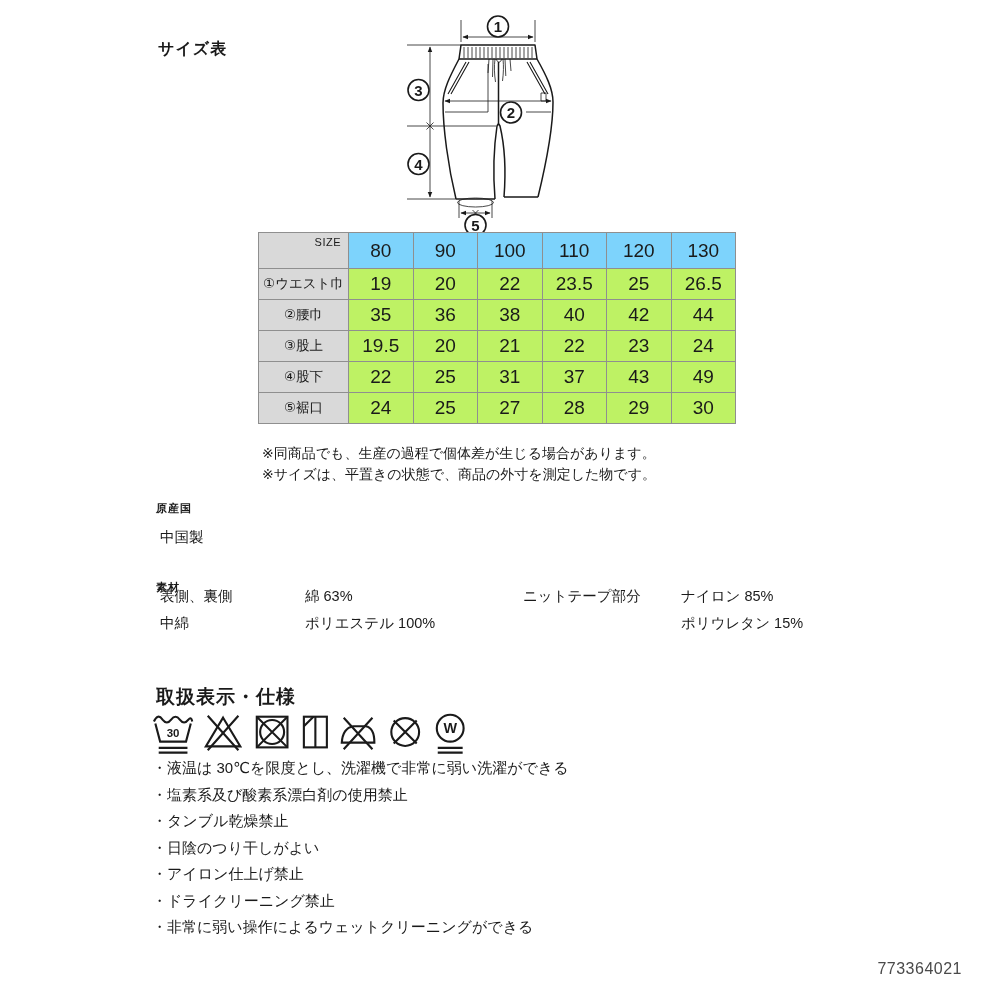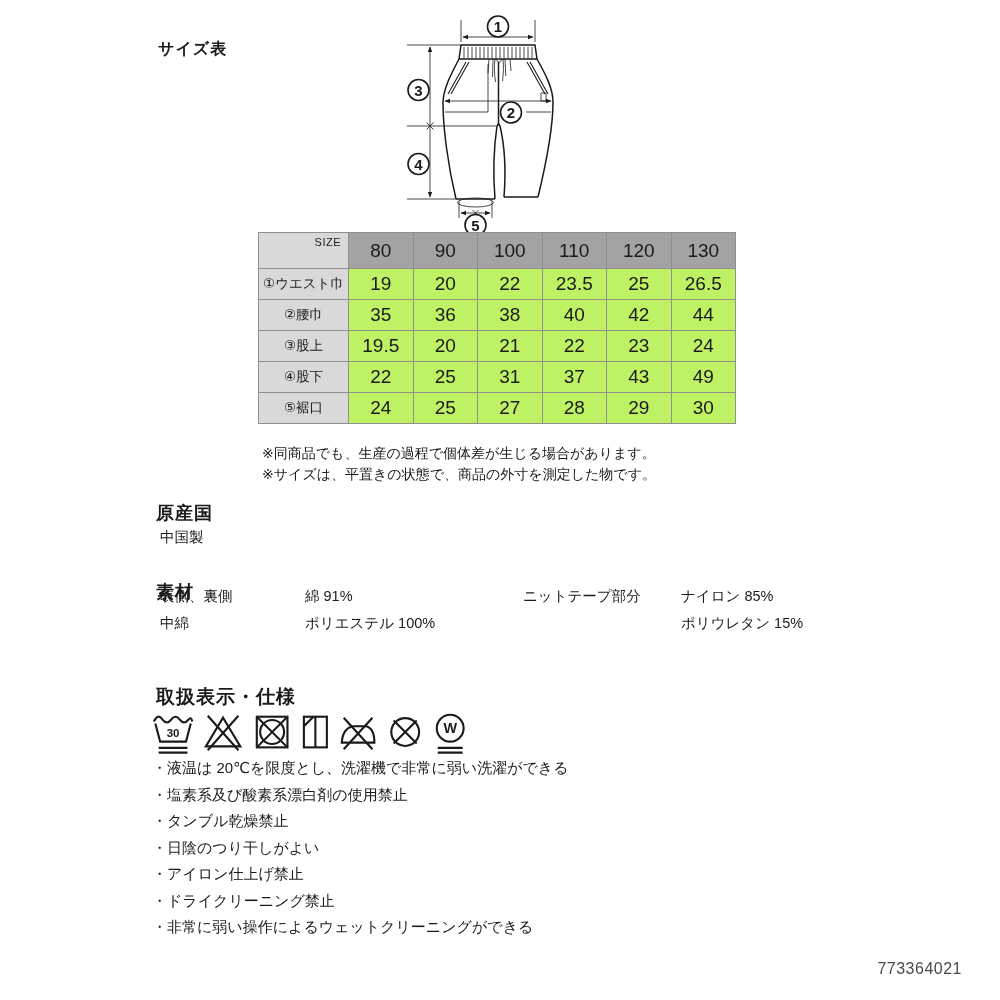--- a/index.html
+++ b/index.html
@@ -5,21 +5,21 @@
   html,body { margin:0; padding:0; background:#fff; }
   .page {
     position:relative; width:1000px; height:1000px; background:#ffffff;
     font-family:"Liberation Sans","DejaVu Sans",sans-serif; color:#1a1a1a;
     overflow:hidden;
   }
   .abs { position:absolute; }
 
   
   .page-title { left:158px; top:28px; font-size:16px; font-weight:700; letter-spacing:1px; }
-  .sec-h  { font-size:18px; font-weight:700; letter-spacing:1px; }
+  .sec-h  { font-size:11px; font-weight:700; letter-spacing:1px; }
   .care-h { font-size:19px; font-weight:700; letter-spacing:1px; }
 
   
   .diagram { left:393px; top:6px; }
   .diagram path, .diagram line, .diagram ellipse, .diagram rect, .diagram circle {
     fill:none; stroke:#1a1a1a; stroke-width:1.1; stroke-linejoin:round;
   }
   .diagram .thick { stroke-width:1.5; }
   .diagram .thin  { stroke-width:0.8; }
   .diagram .mask  { fill:#ffffff; stroke:#1a1a1a; stroke-width:1.6; }
@@ -28,21 +28,21 @@
   .diagram #ah path { fill:#1a1a1a; stroke:none; }
 
   
   .size-table { left:258px; top:232px; border-collapse:collapse; table-layout:fixed; }
   .size-table th, .size-table td {
     border:1px solid #8f8f8f; padding:0; text-align:center; vertical-align:middle;
     font-weight:400; box-sizing:border-box;
   }
   .size-table thead tr { height:36px; }
   .size-table tbody tr { height:31px; }
-  .size-table thead th { background:#a3a3a3; font-size:19px; }
+  .size-table thead th { background:#7dd3fc; font-size:19px; }
   .size-table tbody th { background:#d9d9d9; font-size:13.5px; }
   .size-table td { background:#bef264; font-size:19px; }
   .corner {
     position:relative;
     background-color:#d9d9d9 !important;
     background-image:linear-gradient(to bottom right,
       transparent calc(50% - 0.6px), #8f8f8f calc(50% - 0.6px),
       #8f8f8f calc(50% + 0.6px), transparent calc(50% + 0.6px));
   }
   .corner span { position:absolute; top:3px; right:7px; font-size:11px; letter-spacing:0.5px;text-align:center; }
@@ -206,21 +206,21 @@
     <p>※同商品でも、生産の過程で個体差が生じる場合があります。</p>
     <p>※サイズは、平置きの状態で、商品の外寸を測定した物です。</p>
   </div>
 
   <h2 class="abs sec-h origin-h" style="margin:0;">原産国</h2>
   <div class="abs origin-val">中国製</div>
 
   <h2 class="abs sec-h material-h" style="margin:0;">素材</h2>
   <div class="abs materials-grid">
     <span>表側、裏側</span>
-    <span>綿 91%</span>
+    <span>綿 63%</span>
     <span>ニットテープ部分</span>
     <span>ナイロン 85%</span>
     <span>中綿</span>
     <span>ポリエステル 100%</span>
     <span></span>
     <span>ポリウレタン 15%</span>
   </div>
 
   <h2 class="abs care-h care-heading" style="margin:0;">取扱表示・仕様</h2>
 
@@ -253,21 +253,21 @@
       <path d="M7,11 L31,35 M31,11 L7,35"></path>
     </svg>
     <svg viewBox="0 0 38 48">
       <circle cx="19" cy="19" r="14"></circle>
       <text x="19" y="24.5" font-size="15">W</text>
       <path d="M6,39.5 H32 M6,44.5 H32"></path>
     </svg>
   </div>
 
   <ul class="abs care-list">
-    <li>・液温は 20℃を限度とし、洗濯機で非常に弱い洗濯ができる</li>
+    <li>・液温は 30℃を限度とし、洗濯機で非常に弱い洗濯ができる</li>
     <li>・塩素系及び酸素系漂白剤の使用禁止</li>
     <li>・タンブル乾燥禁止</li>
     <li>・日陰のつり干しがよい</li>
     <li>・アイロン仕上げ禁止</li>
     <li>・ドライクリーニング禁止</li>
     <li>・非常に弱い操作によるウェットクリーニングができる</li>
   </ul>
 
   <div class="abs product-code">773364021</div>
 

